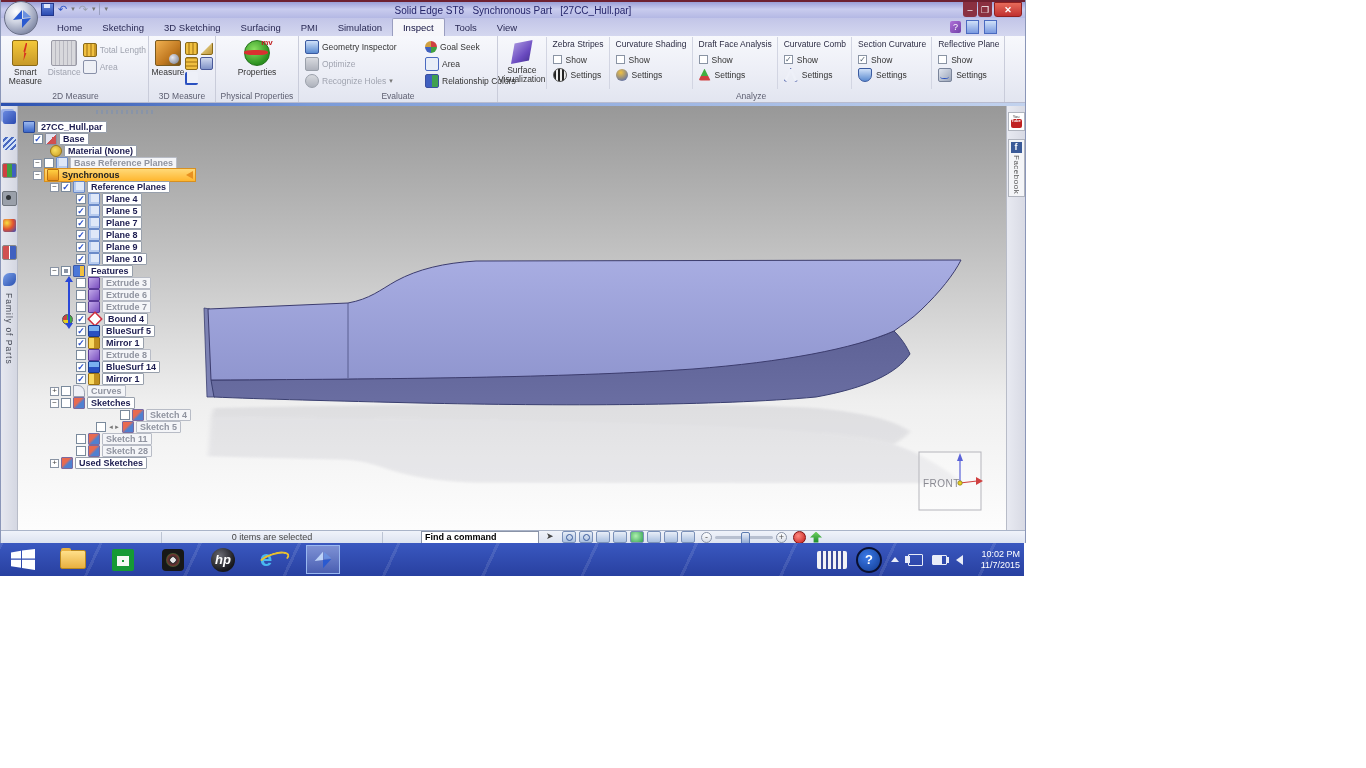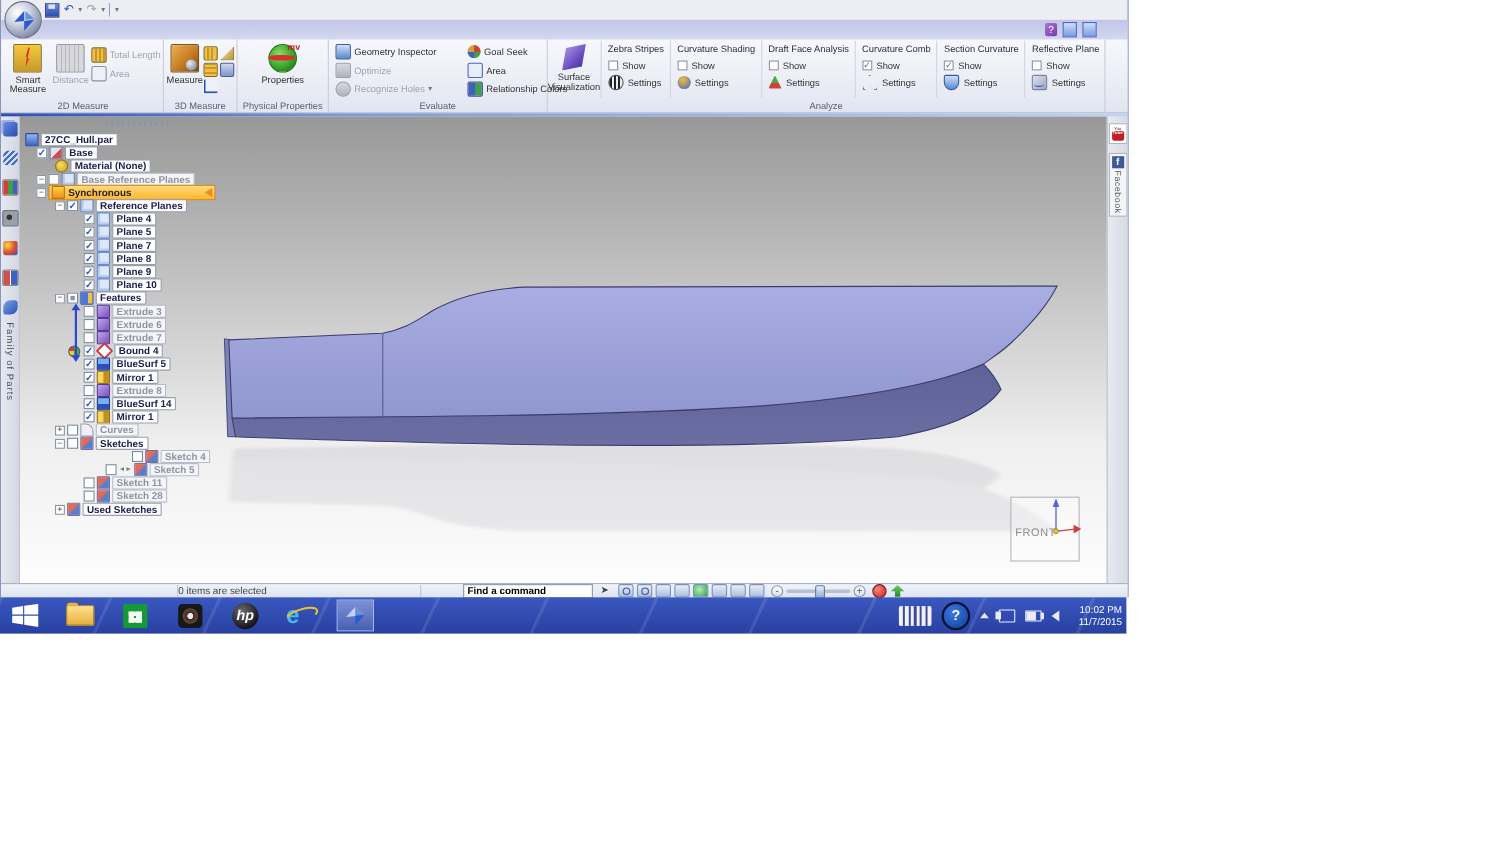--- a/index.html
+++ b/index.html
@@ -148,21 +148,21 @@
   .linkic{font-size:6px;color:#777;line-height:10px;}
   #order-arrow{position:absolute;width:2px;background:#2a48d8;}
   #order-arrow:before,#order-arrow:after{content:"";position:absolute;left:-3px;width:0;height:0;border-left:4px solid transparent;border-right:4px solid transparent;}
   #order-arrow:before{top:-5px;border-bottom:6px solid #2a48d8;}
   #order-arrow:after{bottom:-5px;border-top:6px solid #2a48d8;}
   #resume-marker{position:absolute;width:9px;height:9px;background:conic-gradient(#40b040 0 50%,#e8d020 50% 75%,#d04040 75% 100%);border-radius:50%;border:1px solid #555;}
 
   
   #statusbar{position:absolute;left:0;top:530px;width:1024px;height:13px;background:linear-gradient(180deg,#f0f3fa,#dde3f0);border-top:1px solid #aab4c8;box-sizing:border-box;display:flex;align-items:center;font-size:9px;color:#333;}
   .ssep{width:1px;height:11px;background:#bcc4d4;}
-  #status-text{width:220px;color:#444;}
+  #status-text{width:220px;text-align:center;color:#444;}
   #findbox{width:110px;height:11px;background:#fff;border:1px solid #8a94a8;font-size:9px;font-weight:bold;color:#000;padding:0 3px;margin-left:8px;}
   #findbox::placeholder{color:#000;font-weight:bold;opacity:1;}
   #view-icons{display:flex;align-items:center;gap:3px;margin-left:6px;}
   .sic{width:14px;height:12px;border-radius:2px;background:linear-gradient(180deg,#e8eef8,#aac0e0);border:1px solid #7a90b8;box-sizing:border-box;}
   .sic.mag{position:relative;}
   .sic.mag:after{content:"";position:absolute;left:3px;top:2px;width:5px;height:5px;border:1.5px solid #3a5a9a;border-radius:50%;}
   .sic.arrow{background:none;border:none;position:relative;}
   .sic.arrow:after{content:"➤";font-size:9px;color:#444;position:absolute;left:1px;top:0px;}
   .sic.green{background:radial-gradient(circle at 40% 40%,#b0f0b0,#30a050);}
   #zoomslider{display:flex;align-items:center;gap:3px;margin-left:6px;}
@@ -203,38 +203,55 @@
   #vol-icon{width:0;height:0;border-top:5px solid transparent;border-bottom:5px solid transparent;border-right:7px solid #e8ecf8;position:relative;}
   #vol-icon:before{content:"";position:absolute;left:-10px;top:-3px;width:3px;height:6px;background:#e8ecf8;}
   #clock{color:#fff;font-size:9px;text-align:right;line-height:11px;margin-left:2px;width:46px;}
 </style>
 </head>
 <body>
 
 <div id="screen">
   <div id="appwin">
 
+    <div id="titlebar">
+      <div id="title-text">Solid Edge ST8   Synchronous Part   [27CC_Hull.par]</div>
+      <div id="btn-min" class="capbtn">–</div>
+      <div id="btn-restore" class="capbtn">❐</div>
+      <div id="btn-close" class="capbtn">✕</div>
+    </div>
     <div id="appball">
       <svg width="26" height="26" viewBox="0 0 26 26">
         <polygon points="4,14 13,4 13,13" fill="#2a5ad0"></polygon>
         <polygon points="22,12 13,22 13,13" fill="#2a5ad0"></polygon>
         <polygon points="14,4 22,11 14,12" fill="#6a90e0"></polygon>
       </svg>
     </div>
     <div id="qat">
       <div id="save-icon"></div>
       <span class="qicon">↶</span>
         <span class="caret">▾</span>
       <span class="qicon gray">↷</span>
         <span class="caret">▾</span>
       <span class="qsep"></span>
       <span class="caret">▾</span>
     </div>
 
     <div id="tabrow">
+      <div id="tabs">
+          <div class="tab">Home</div>
+          <div class="tab">Sketching</div>
+          <div class="tab">3D Sketching</div>
+          <div class="tab">Surfacing</div>
+          <div class="tab">PMI</div>
+          <div class="tab">Simulation</div>
+          <div class="tab active">Inspect</div>
+          <div class="tab">Tools</div>
+          <div class="tab">View</div>
+        </div>
       <div id="tabrow-right">
         <span class="tr-ic" id="help-book-icon">?</span>
         <span class="tr-ic tr-win"></span>
         <span class="tr-ic tr-win"></span>
       </div>
     </div>
 
     <div id="ribbon">
         <div class="rgroup" style="left:2px;width:146px;">
           <div class="glabel">2D Measure</div>

